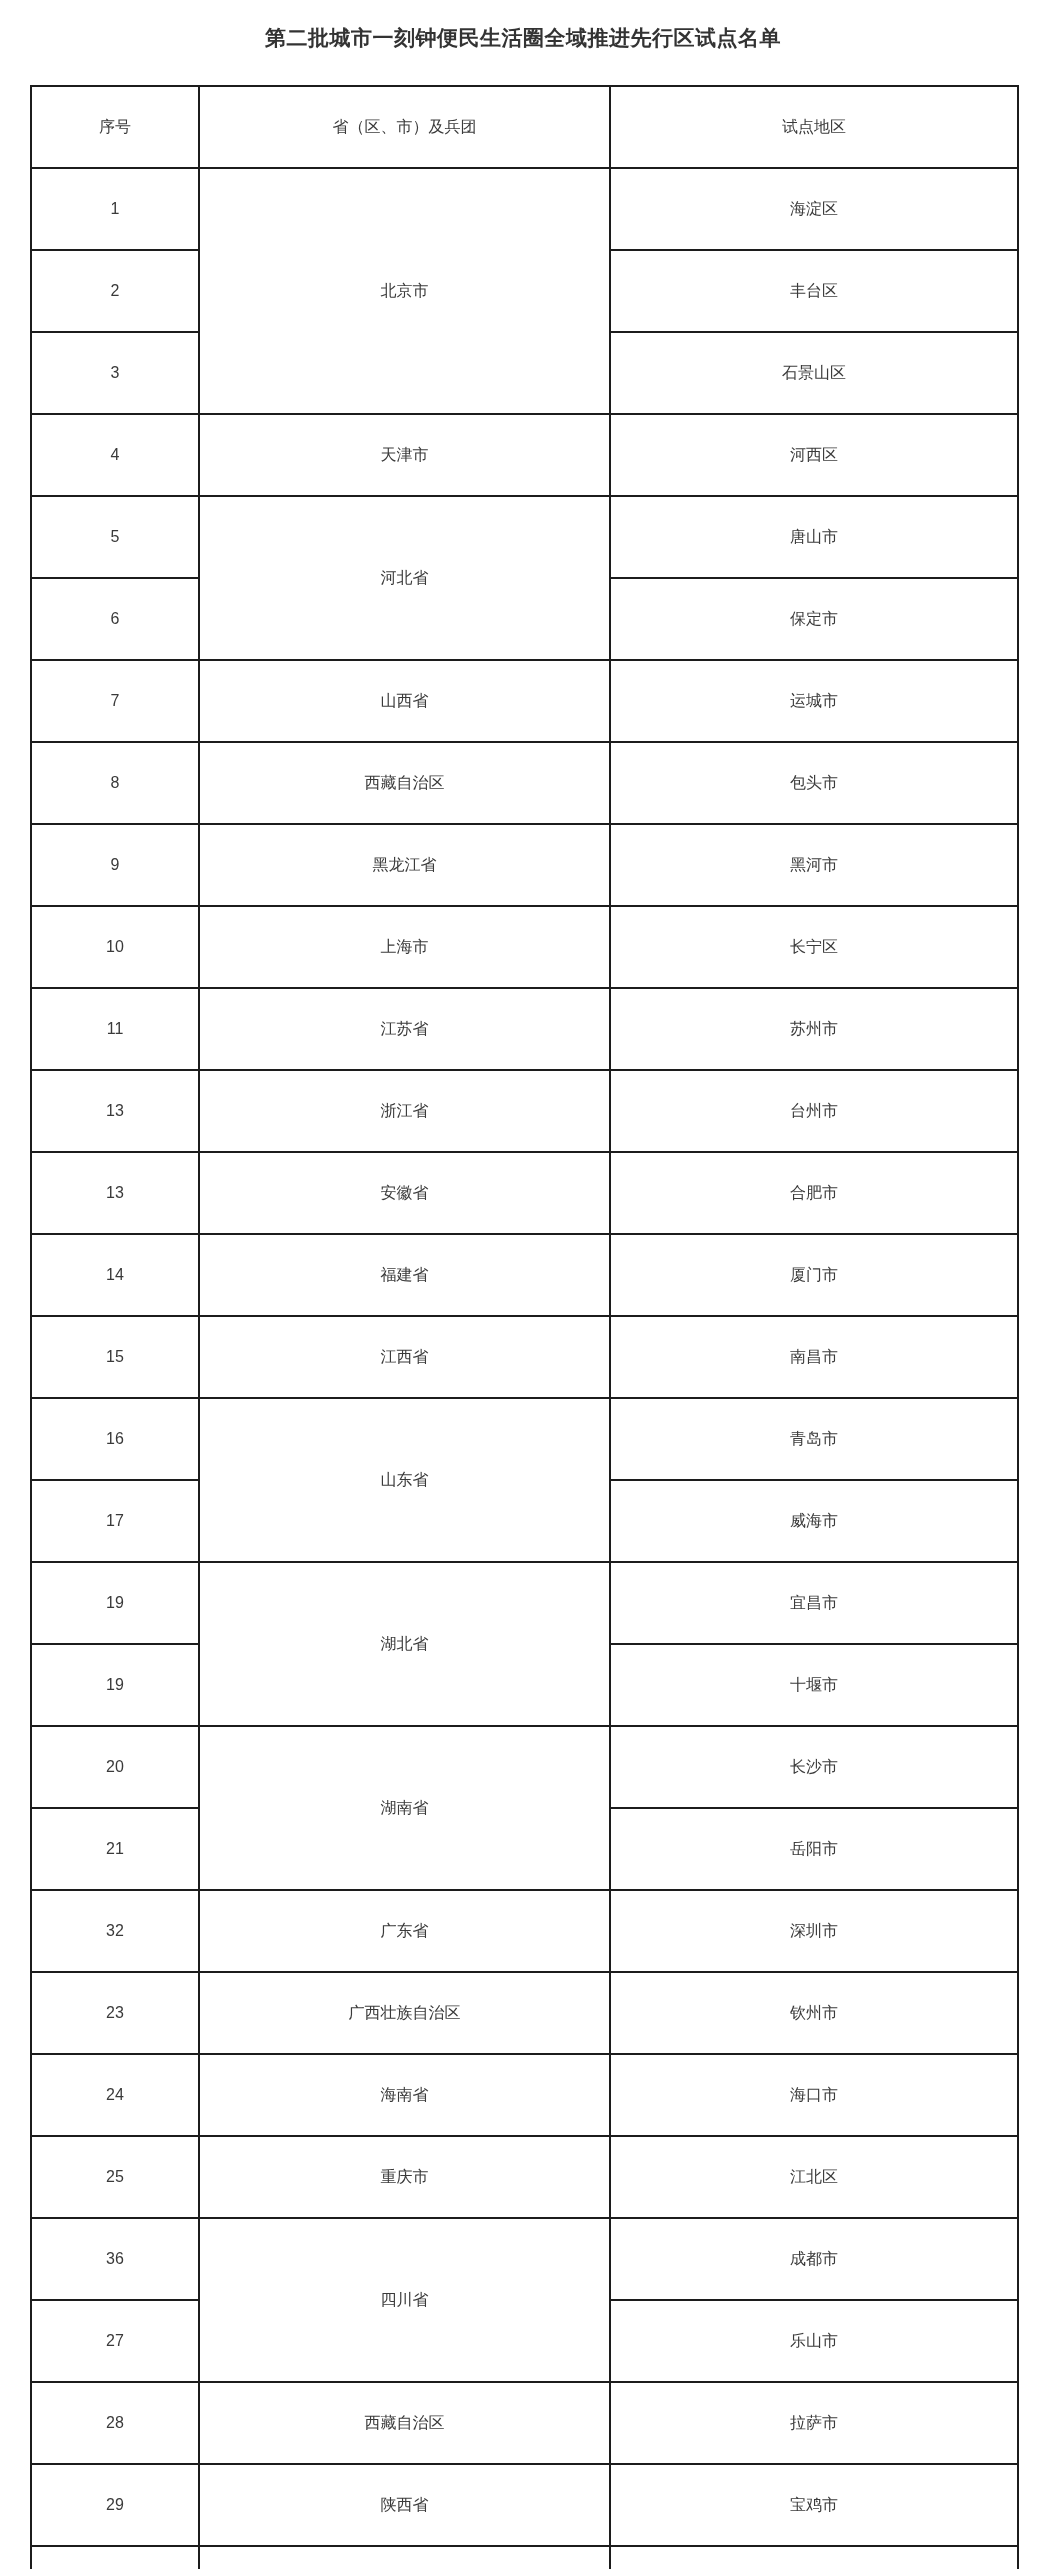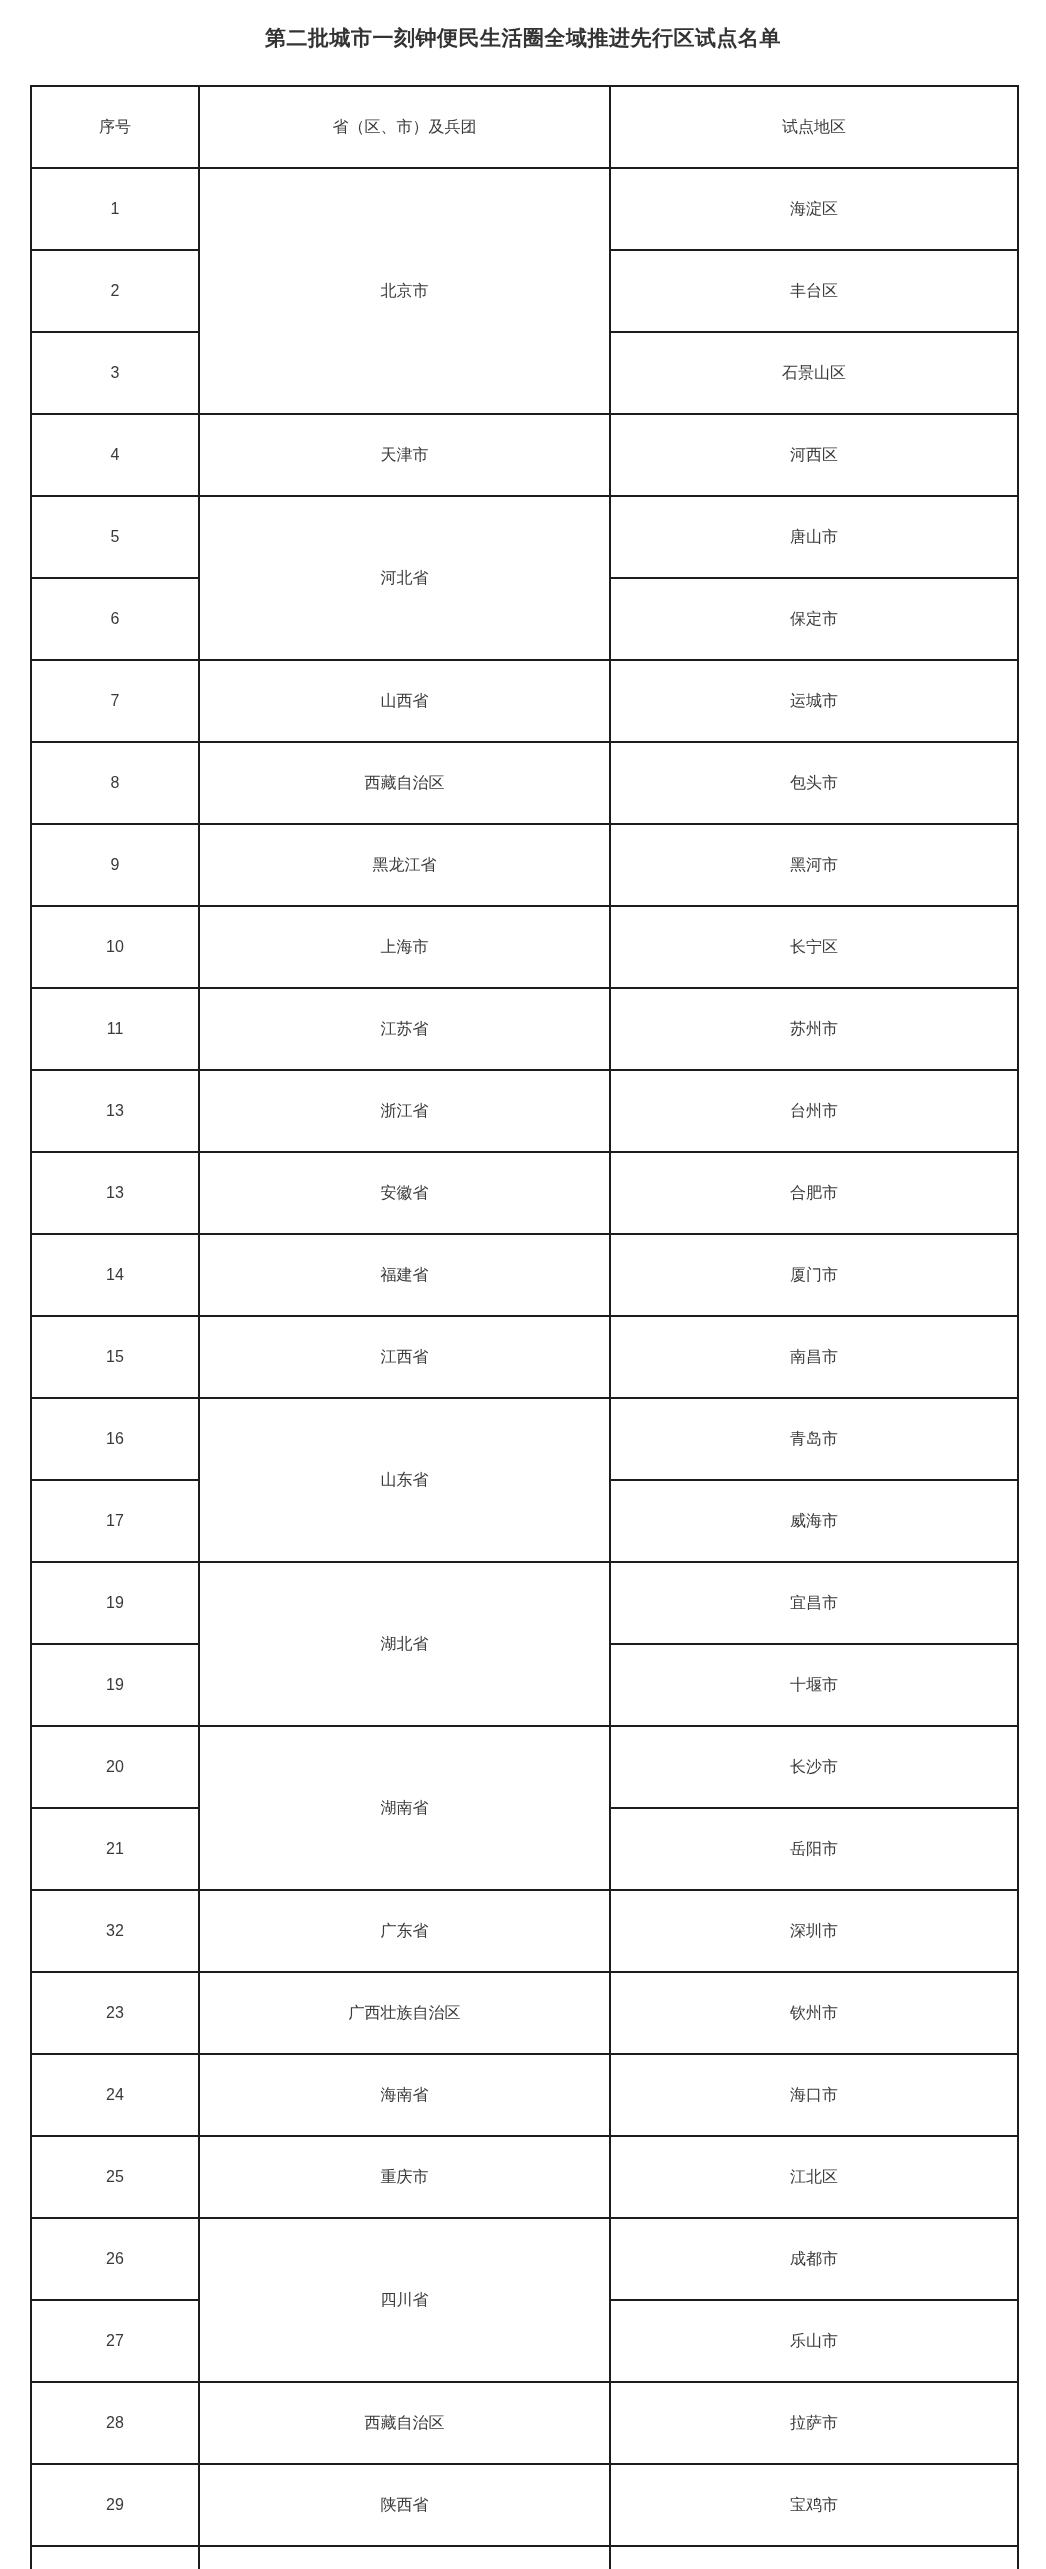--- a/index.html
+++ b/index.html
@@ -192,21 +192,21 @@
         <td>24</td>
         <td>海南省</td>
         <td>海口市</td>
       </tr>
       <tr>
         <td>25</td>
         <td>重庆市</td>
         <td>江北区</td>
       </tr>
       <tr>
-        <td>26</td>
+        <td>36</td>
         <td rowspan="2">四川省</td>
         <td>成都市</td>
       </tr>
       <tr>
         <td>27</td>
         <td>乐山市</td>
       </tr>
       <tr>
         <td>28</td>
         <td>西藏自治区</td>

